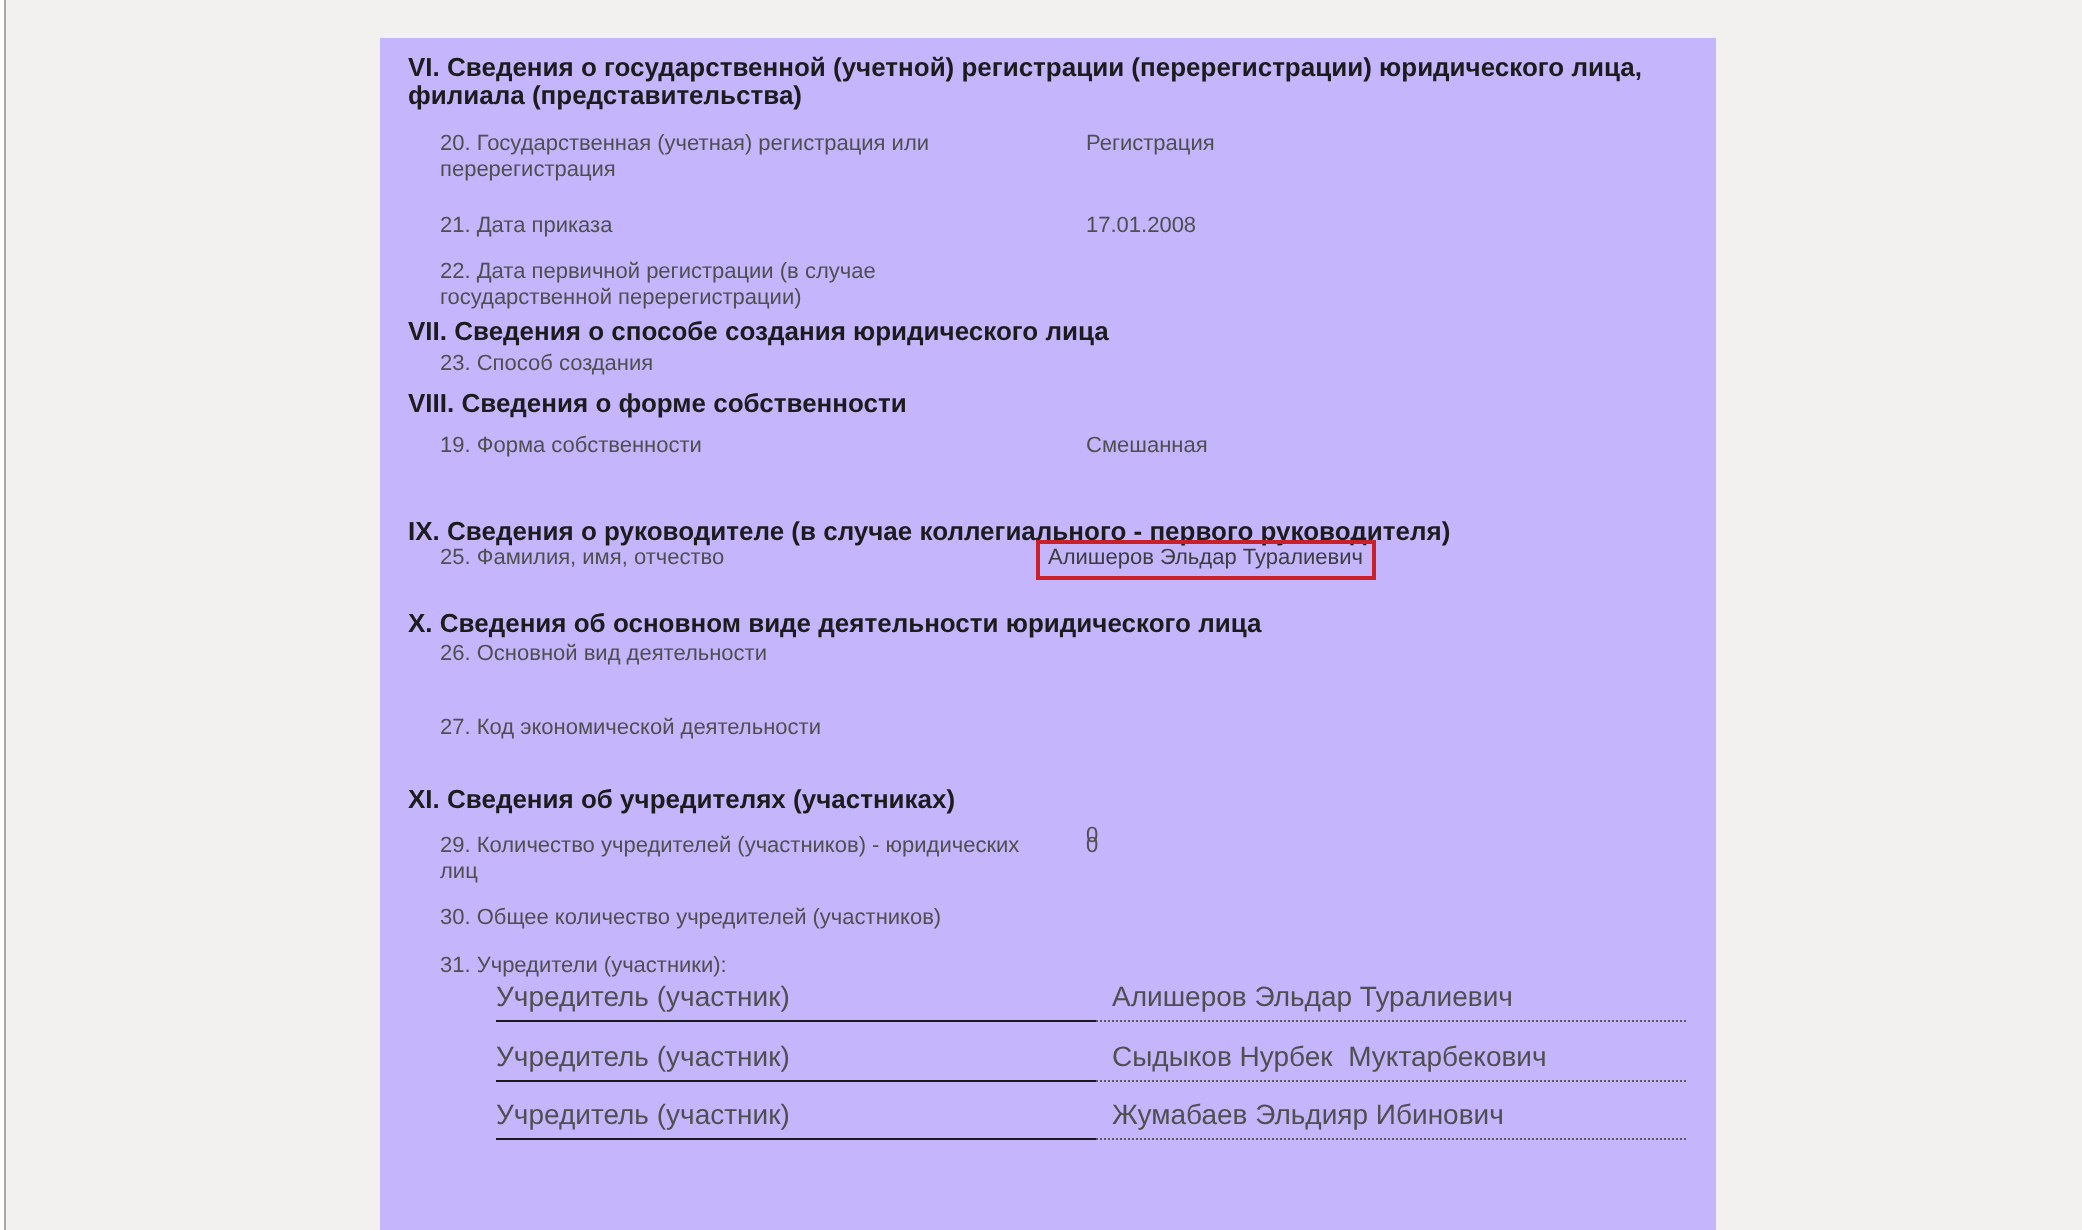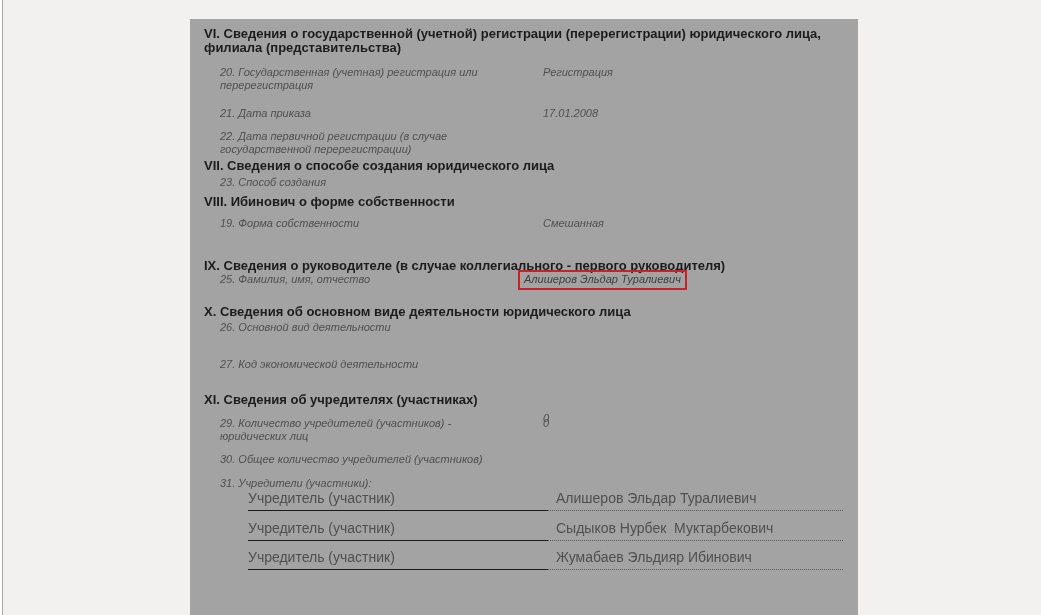--- a/index.html
+++ b/index.html
@@ -8,34 +8,33 @@
     background:#f2f1f0;
     font-family:"Liberation Sans", sans-serif;
     position:relative;
   }
   .edge-white { position:absolute; left:0; top:0; width:2px; height:615px; background:#ffffff; }
   .edge-line  { position:absolute; left:2px; top:0; width:1px; height:615px; background:#a8a8a8; }
 
   .sheet {
     position:absolute; left:190px; top:19px;
     width:668px; height:596px;
-    background:#a3a3a3;
+    background:#c4b5fd;
   }
   .content { padding:8px 9px 0 14px; }
 
   .sec {
     font-size:13px; line-height:14px; font-weight:bold;
     color:#1c1c1c; letter-spacing:0;
   }
   .row {
     position:relative;
     padding-left:16px;
     font-size:11px; line-height:13px;
     color:#4f4f4f;
-    font-style:italic;
   }
   .lbl { display:inline-block; max-width:300px; }
   .val { position:absolute; left:319px; top:0; white-space:nowrap;padding-left:20px; }
 
   .val-box {
     position:absolute; left:314px; top:-3px;
     border:2px solid #c9202a;
     padding:1px 4px 2px 4px;
     white-space:nowrap;
     color:#3d3d3d;
@@ -77,21 +76,21 @@
     <div class="row" style="margin-top:10px">
       <span class="lbl">22. Дата первичной регистрации (в случае государственной перерегистрации)</span>
     </div>
 
     <div class="sec" style="margin-top:3px">VII. Сведения о способе создания юридического лица</div>
 
     <div class="row" style="margin-top:3px">
       <span class="lbl">23. Способ создания</span>
     </div>
 
-    <div class="sec" style="margin-top:6px">VIII. Ибинович о форме собственности</div>
+    <div class="sec" style="margin-top:6px">VIII. Сведения о форме собственности</div>
 
     <div class="row" style="margin-top:8px">
       <span class="lbl">19. Форма собственности</span>
       <span class="val">Смешанная</span>
     </div>
 
     <div class="sec" style="margin-top:29px">IX. Сведения о руководителе (в случае коллегиального - первого руководителя)</div>
 
     <div class="row" style="margin-top:0">
       <span class="lbl">25. Фамилия, имя, отчество</span>

